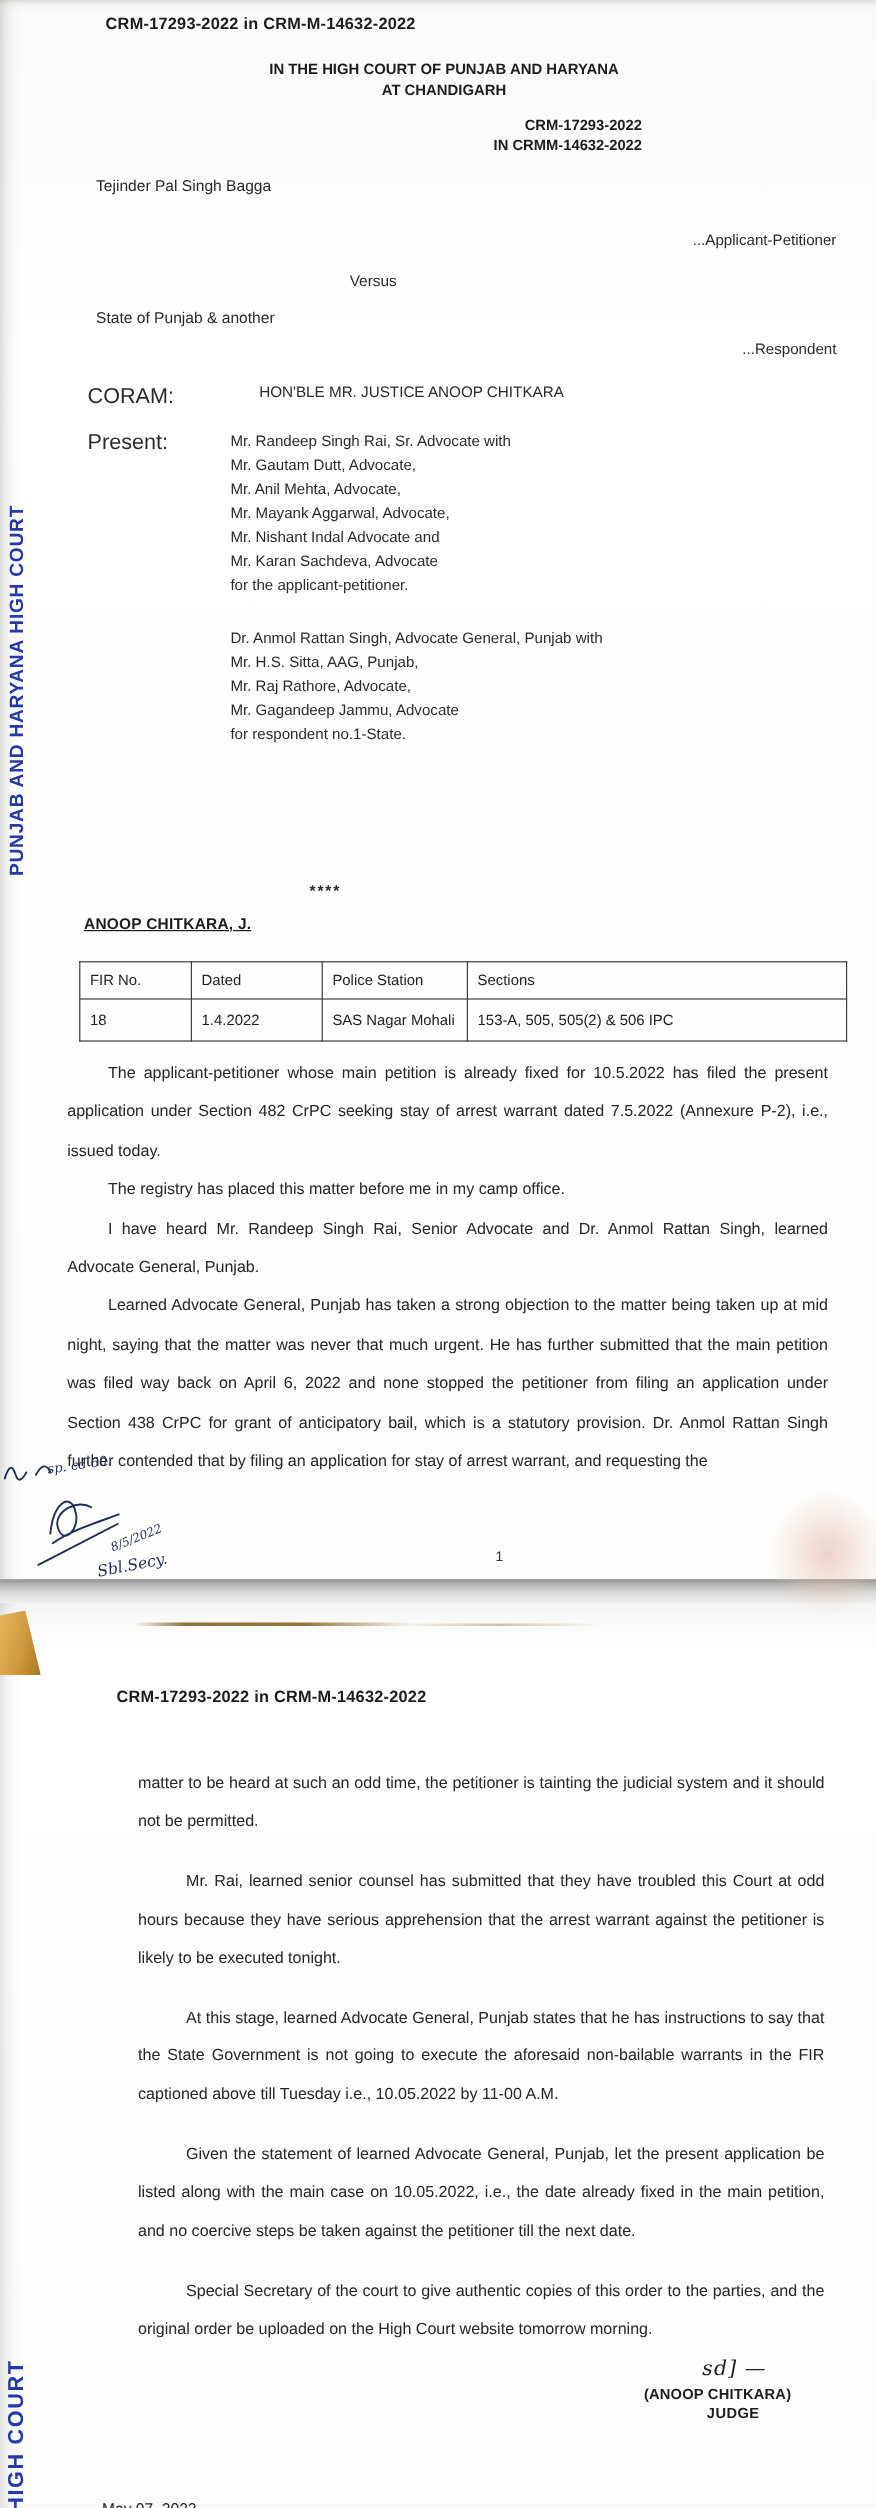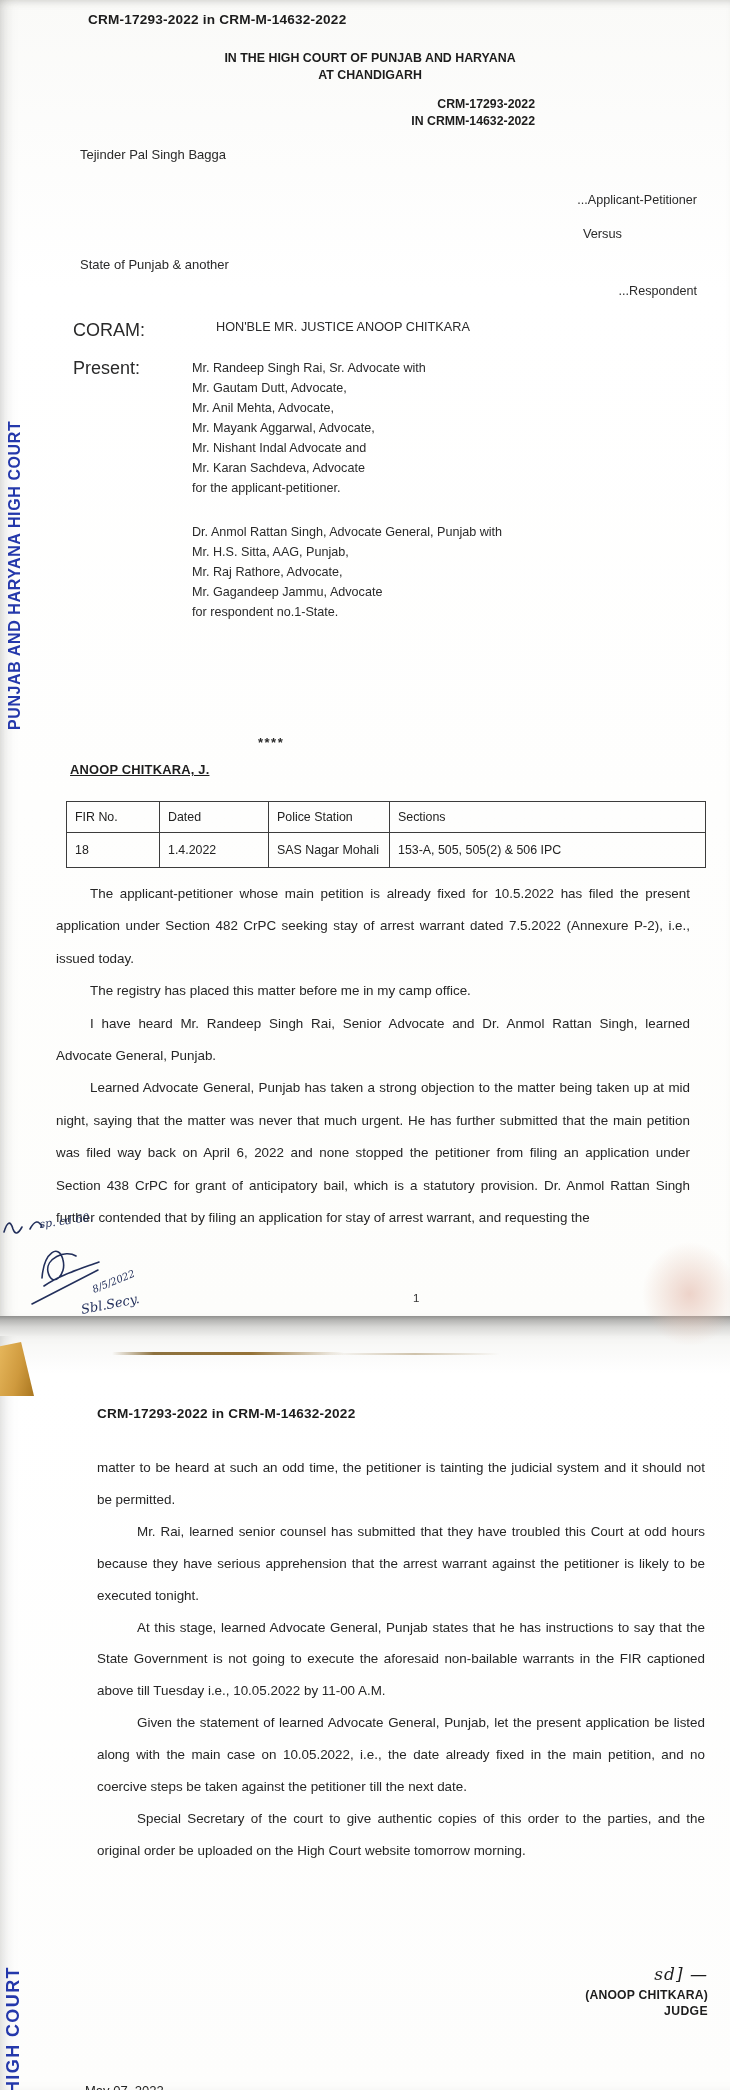--- a/index.html
+++ b/index.html
@@ -32,45 +32,45 @@
   .wm{writing-mode:vertical-rl;transform:rotate(180deg);
     color:#2438ab;font-weight:bold;white-space:nowrap;}
   .wm1{left:6px;top:252px;height:478px;font-size:16px;letter-spacing:.6px;}
   .wm2{left:3px;top:1750px;height:585px;font-size:18px;letter-spacing:1.4px;}
   
   .h-case{left:88px;top:12px;font-size:13.6px;letter-spacing:.2px;color:#1c1c1c;}
   .h-court{left:20px;top:50px;width:700px;text-align:center;font-size:12.4px;line-height:17px;color:#1c1c1c;}
   .h-caseno{left:300px;top:96px;width:235px;text-align:right;font-size:12.3px;line-height:17px;color:#1c1c1c;}
   .pet{left:80px;top:147px;font-size:13px;}
   .role-a{left:398px;top:193px;width:299px;text-align:right;font-size:12.6px;}
-  .versus{left:0;top:226px;width:622px;text-align:right;font-size:12.8px;}
+  .versus{left:0;top:226px;width:622px;text-align:center;font-size:12.8px;}
   .resp{left:80px;top:257px;font-size:13px;}
   .role-r{left:398px;top:284px;width:299px;text-align:right;font-size:12.6px;}
   .lbl{left:73px;font-size:18px;}
   .val{left:192px;font-size:12.7px;margin-left:24px;}
   .plist{left:192px;font-size:12.6px;line-height:20px;}
   .plist div{white-space:nowrap;}
   .stars{left:258px;top:735px;font-size:13px;font-weight:bold;letter-spacing:1.5px;}
   .judge{left:70px;top:762px;font-size:12.9px;font-weight:bold;text-decoration:underline;letter-spacing:.2px;color:#1d1d1d;}
   
   table.fir{left:66px;top:801px;position:absolute;border-collapse:collapse;table-layout:fixed;
     font-size:12.4px;color:#222;}
   table.fir td,table.fir th{border:1.4px solid #3c3c3c;text-align:left;padding:0 0 0 8px;font-weight:normal;vertical-align:middle;}
   table.fir tr.hd{height:31px;}
   table.fir tr.dt{height:35px;}
   
   .body1{left:56px;top:878px;width:634px;font-size:13.4px;line-height:32.4px;text-align:justify;color:#262626;}
   .body1 p{margin:0;text-indent:34px;}
   .body2{left:97px;top:1452px;width:608px;font-size:13.4px;line-height:31.9px;text-align:justify;color:#262626;}
-  .body2 p{margin:0;text-indent:40px;}
+  .body2 p{margin:18px;text-indent:40px;}
   .body2 p.cont{text-indent:0;}
   .pagenum{left:413px;top:1292px;font-size:11.5px;color:#333;}
   .h2-case{left:97px;top:1406px;font-size:13.6px;letter-spacing:.2px;color:#1c1c1c;}
   
-  .sig{left:488px;top:1964px;width:220px;text-align:right;color:#1d1d1d;}
+  .sig{left:488px;top:1964px;width:220px;text-align:center;color:#1d1d1d;}
   .sig .sd{font-family:"DejaVu Serif",serif;font-style:italic;font-size:17px;letter-spacing:1px;padding-left:28px;}
   .sig .nm{font-size:12.2px;font-weight:bold;margin-top:4px;letter-spacing:.2px;}
   .sig .jd{font-size:12.2px;font-weight:bold;margin-top:2px;padding-left:26px;letter-spacing:.4px;}
   .dateblk{left:85px;top:2046px;font-size:13px;line-height:17px;color:#222;margin-top:36px;}
   svg text{font-family:"DejaVu Serif",serif;font-style:italic;fill:#222f5b;}
 </style>
 </head>
 <body>
 
 <div id="canvas">

